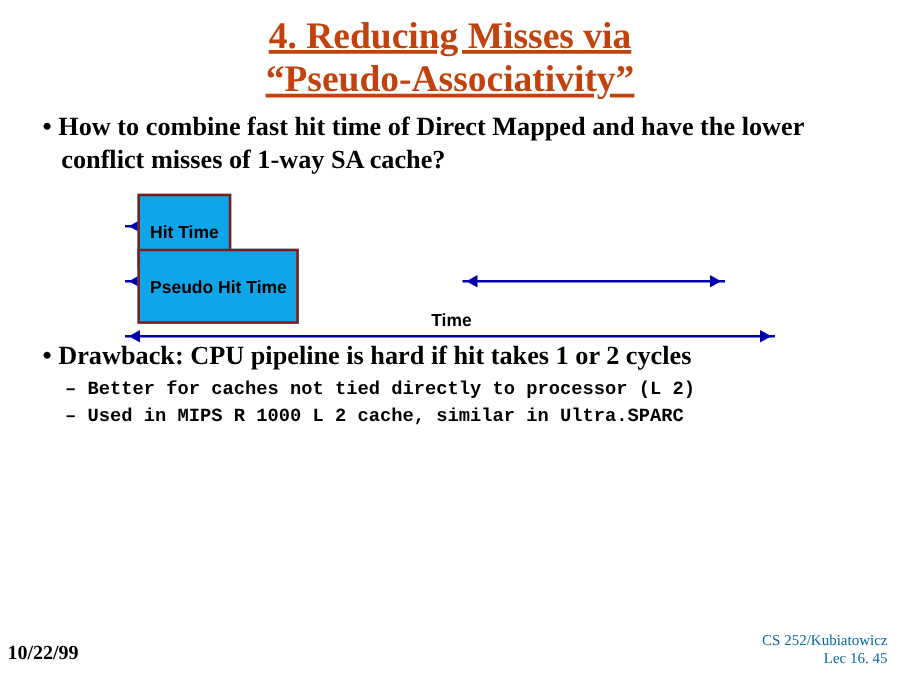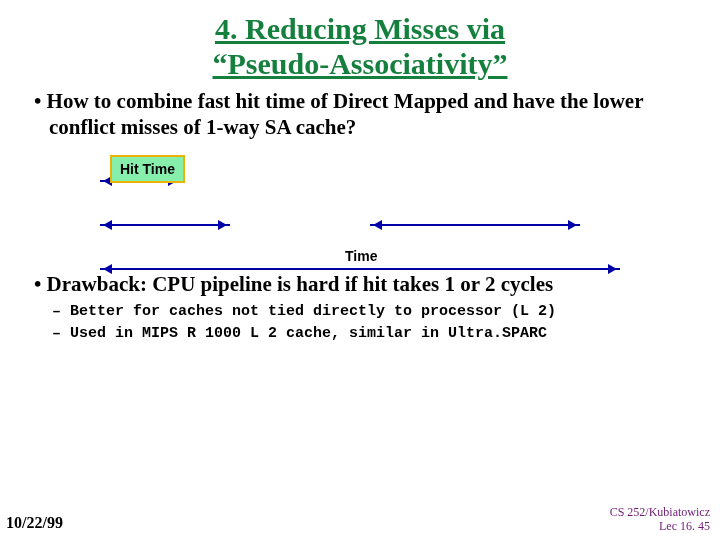--- a/index.html
+++ b/index.html
@@ -1,49 +1,50 @@
 <!DOCTYPE html>
 <html><head>
 <meta charset="utf-8">
 <style>
 body{margin:0;font-family:"Comic Sans MS",cursive;background:#fff;color:#000;width:720px;height:540px;position:relative;overflow:hidden}
-.title{text-align:center;font-weight:bold;font-size:30px;line-height:1.15;margin:12px 0 8px;color:#15803d;text-decoration:underline}
+.title{text-align:center;font-weight:bold;font-size:30px;line-height:1.15;margin:12px 0 8px;color:#c2410c;text-decoration:underline}
 .bullets{margin:4px 28px 0 34px}
 .b1{font-size:21px;font-weight:bold;line-height:1.22;margin:0 0 4px;text-indent:-15px;padding-left:15px}
 .b1:before{content:"• "}
 .ps{text-decoration:underline;color:#cc0000}
 .diagram{position:relative;height:140px;margin:10px 0 0}
-.box{position:absolute;border:2px solid #eab308;background:#86efac;font-family:Arial,sans-serif;font-weight:bold;font-size:14px;padding:4px 8px}
+.box{position:absolute;border:2px solid #7f1d1d;background:#0ea5e9;font-family:Arial,sans-serif;font-weight:bold;font-size:14px;padding:20px 8px}
 .arrow{position:absolute;height:0;border-top:2px solid #00a}
 .arrow:before,.arrow:after{content:"";position:absolute;top:-6px;border:5px solid transparent}
 .arrow:before{left:-2px;border-right:9px solid #00a}
 .arrow:after{right:-2px;border-left:9px solid #00a}
 .tlabel{position:absolute;font-family:Arial,sans-serif;font-weight:bold;font-size:14px}
 .b2{font-size:15px;font-weight:bold;line-height:1.3;margin:3px 0 0 18px;text-indent:-15px;padding-left:15px;font-family:Liberation Mono, monospace}
 .b2:before{content:"– "}
 .date{position:absolute;left:6px;bottom:8px;font-size:16px;font-weight:bold;font-family:Liberation Serif, serif}
-.foot{position:absolute;right:10px;bottom:6px;font-size:12px;color:#701a75;text-align:right;font-family:"Comic Sans MS",cursive;line-height:1.15}
+.foot{position:absolute;right:10px;bottom:6px;font-size:12px;color:#0369a1;text-align:right;font-family:"Comic Sans MS",cursive;line-height:1.15}
 </style>
 </head>
 <body>
 
 <div class="title">
   <span>4. Reducing Misses via</span><br>
   <span>“Pseudo-Associativity”</span>
 </div>
 
 <div class="bullets">
   <p class="b1">How to combine fast hit time of Direct Mapped and have the lower conflict misses of 1-way SA cache?</p>
 </div>
 
 <div class="diagram">
   <div class="arrow" style="left:100px;top:30px;width:80px"></div>
   <div class="box" style="left:110px;top:5px">Hit Time</div>
 
   <div class="arrow" style="left:100px;top:74px;width:130px"></div>
+  <div class="box" style="left:110px;top:49px">Pseudo Hit Time</div>
 
   <div class="arrow" style="left:370px;top:74px;width:210px"></div>
 
   <div class="arrow" style="left:100px;top:118px;width:520px"></div>
   <div class="tlabel" style="left:345px;top:98px">Time</div>
 </div>
 
 <div class="bullets" style="margin-top:-18px">
   <p class="b1">Drawback: CPU pipeline is hard if hit takes 1 or 2 cycles</p>
   <p class="b2">Better for caches not tied directly to  processor (L 2)</p>

